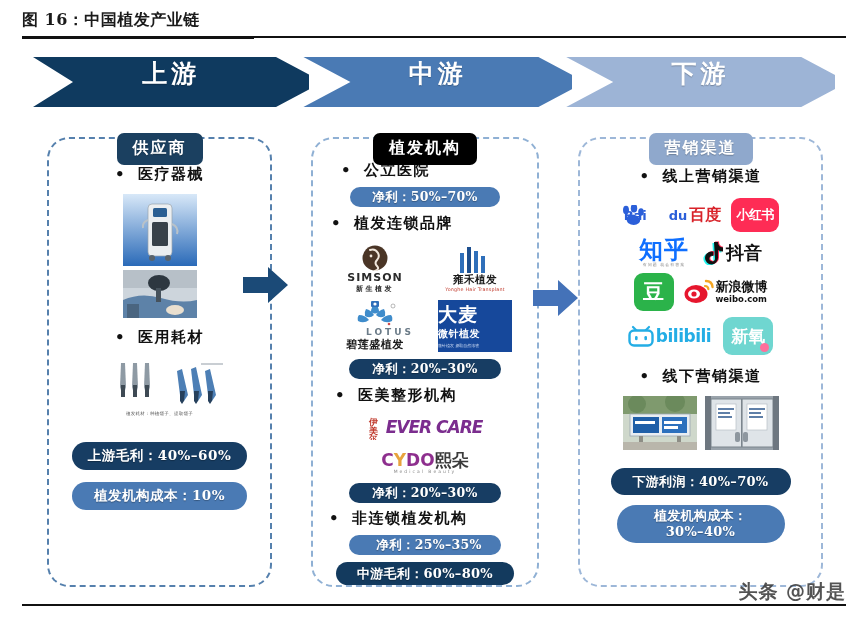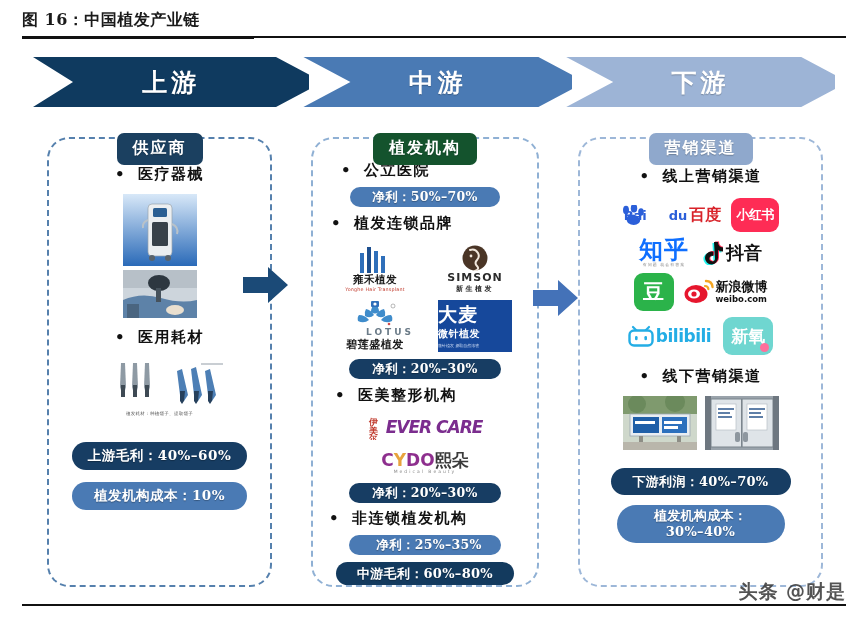--- a/index.html
+++ b/index.html
@@ -30,21 +30,21 @@
   }
   .bottom-rule {
     position: absolute; left: 22px; top: 604px; width: 824px; height: 2px;
     background: #111;
   }
 
   
   .banner { position: absolute; left: 33px; top: 57px; width: 802px; height: 50px; display: flex; }
   .chev {
     position: relative; height: 50px;
-    display: flex; align-items: center; justify-content: center;
+    display: flex; align-items: flex-start; justify-content: center;
     color: #ffffff; font-size: 25px; font-weight: 700;
     font-family: Liberation Serif, serif;
     letter-spacing: 4px;
     text-shadow: 0 1px 1px rgba(0,0,0,.25);
   }
   .chev-1 { width: 290px; background:#0f3a5f;
     clip-path: polygon(0 0, 243px 0, 290px 50%, 243px 100%, 0 100%, 40px 50%); }
   .chev-2 { width: 282px; margin-left:-6px; background:#4a7ab4;
     clip-path: polygon(0 0, 235px 0, 282px 50%, 235px 100%, 0 100%, 47px 50%); }
   .chev-3 { width: 282px; margin-left:-6px; background:#9db4d6;
@@ -65,21 +65,21 @@
     border: 2px dashed; border-radius: 22px;
     background: #fff;
     display: flex; flex-direction: column; align-items: center;
   }
 
   .col-1 { left: 47px; width: 225px; }
   .col-1 .col-head { background:#1b4060; }
   .col-1 .col-body { width: 225px; height: 450px; border-color:#5580ad; padding-top: 22px; }
 
   .col-2 { left: 311px; width: 228px; }
-  .col-2 .col-head { background:#14532d; }
+  .col-2 .col-head { background:#000000; }
   .col-2 .col-body { width: 228px; height: 450px; border-color:#8fb0d4; padding-top: 18px; }
 
   .col-3 { left: 578px; width: 245px; }
   .col-3 .col-head { background:#8fa8cc; }
   .col-3 .col-body { width: 245px; height: 450px; border-color:#9db7d8; padding-top: 18px; }
 
   
   .bullet {
     display: flex; align-items: center; gap: 12px;
     font-family: "DejaVu Serif","Liberation Serif",serif;
@@ -255,41 +255,41 @@
       </div>
       <div class="pill pill-mid" style="width:150px;height:23px;font-size:12.5px;letter-spacing:.3px;margin-top:3px;">净利：50%–70%</div>
 
       <div class="bullet" style="align-self:flex-start;margin-left:18px;margin-top:7px;">
         <span>植发连锁品牌</span>
       </div>
 
       <div class="logos" style="width:200px;margin-top:3px;">
 
         <div class="logo" style="width:100px;height:58px;flex-direction:column;">
+          <svg width="30" height="26" viewBox="0 0 30 26">
+            <circle cx="15" cy="13" r="12.5" fill="#4a3526"></circle>
+            <path d="M10 5 q5 -2 8 3 q2 4 -1 7 q-3 3 0 6 q3 3 -2 5" stroke="#f1e7dc" stroke-width="2" fill="none" stroke-linecap="round"></path>
+            <circle cx="11" cy="11" r="1.4" fill="#f1e7dc"></circle>
+          </svg>
+          <span class="sans" style="font-size:11px;font-weight:700;color:#2b2b2b;letter-spacing:1px;">SIMSON</span>
+          <span class="sans" style="font-size:7px;font-weight:700;color:#2b2b2b;letter-spacing:2.5px;">新生植发</span>
+        </div>
+
+        <div class="logo" style="width:100px;height:58px;flex-direction:column;">
           <svg width="42" height="26" viewBox="0 0 42 26">
             <g fill="#2f6fba">
               <rect x="6" y="6" width="4" height="20"></rect>
                 <rect x="13" y="0" width="4" height="26"></rect>
               <rect x="20" y="4" width="4" height="22"></rect>
                 <rect x="27" y="9" width="4" height="17"></rect>
             </g>
             <rect x="13" y="0" width="4" height="26" fill="#1d4f8f"></rect>
           </svg>
           <span class="sans" style="font-size:10.5px;font-weight:700;color:#1a1a1a;letter-spacing:.5px;">雍禾植发</span>
           <span class="sans" style="font-size:4.8px;color:#c0392b;letter-spacing:.2px;">Yonghe Hair Transplant</span>
-        </div>
-
-        <div class="logo" style="width:100px;height:58px;flex-direction:column;">
-          <svg width="30" height="26" viewBox="0 0 30 26">
-            <circle cx="15" cy="13" r="12.5" fill="#4a3526"></circle>
-            <path d="M10 5 q5 -2 8 3 q2 4 -1 7 q-3 3 0 6 q3 3 -2 5" stroke="#f1e7dc" stroke-width="2" fill="none" stroke-linecap="round"></path>
-            <circle cx="11" cy="11" r="1.4" fill="#f1e7dc"></circle>
-          </svg>
-          <span class="sans" style="font-size:11px;font-weight:700;color:#2b2b2b;letter-spacing:1px;">SIMSON</span>
-          <span class="sans" style="font-size:7px;font-weight:700;color:#2b2b2b;letter-spacing:2.5px;">新生植发</span>
         </div>
 
         <div class="logo" style="width:100px;height:56px;flex-direction:column;">
           <svg width="46" height="26" viewBox="0 0 46 26">
             <g fill="#3f8ccb">
               <path d="M23 2 q4 4 4 9 q-4 3 -8 0 q0 -5 4 -9Z"></path>
               <path d="M14 8 q5 1 8 6 q-4 4 -9 1 q-1 -4 1 -7Z"></path>
               <path d="M32 8 q2 3 1 7 q-5 3 -9 -1 q3 -5 8 -6Z"></path>
               <path d="M7 14 q6 0 10 5 q-5 4 -11 1 q-1 -4 1 -6Z"></path>
               <path d="M39 14 q2 2 1 6 q-6 3 -11 -1 q4 -5 10 -5Z"></path>

